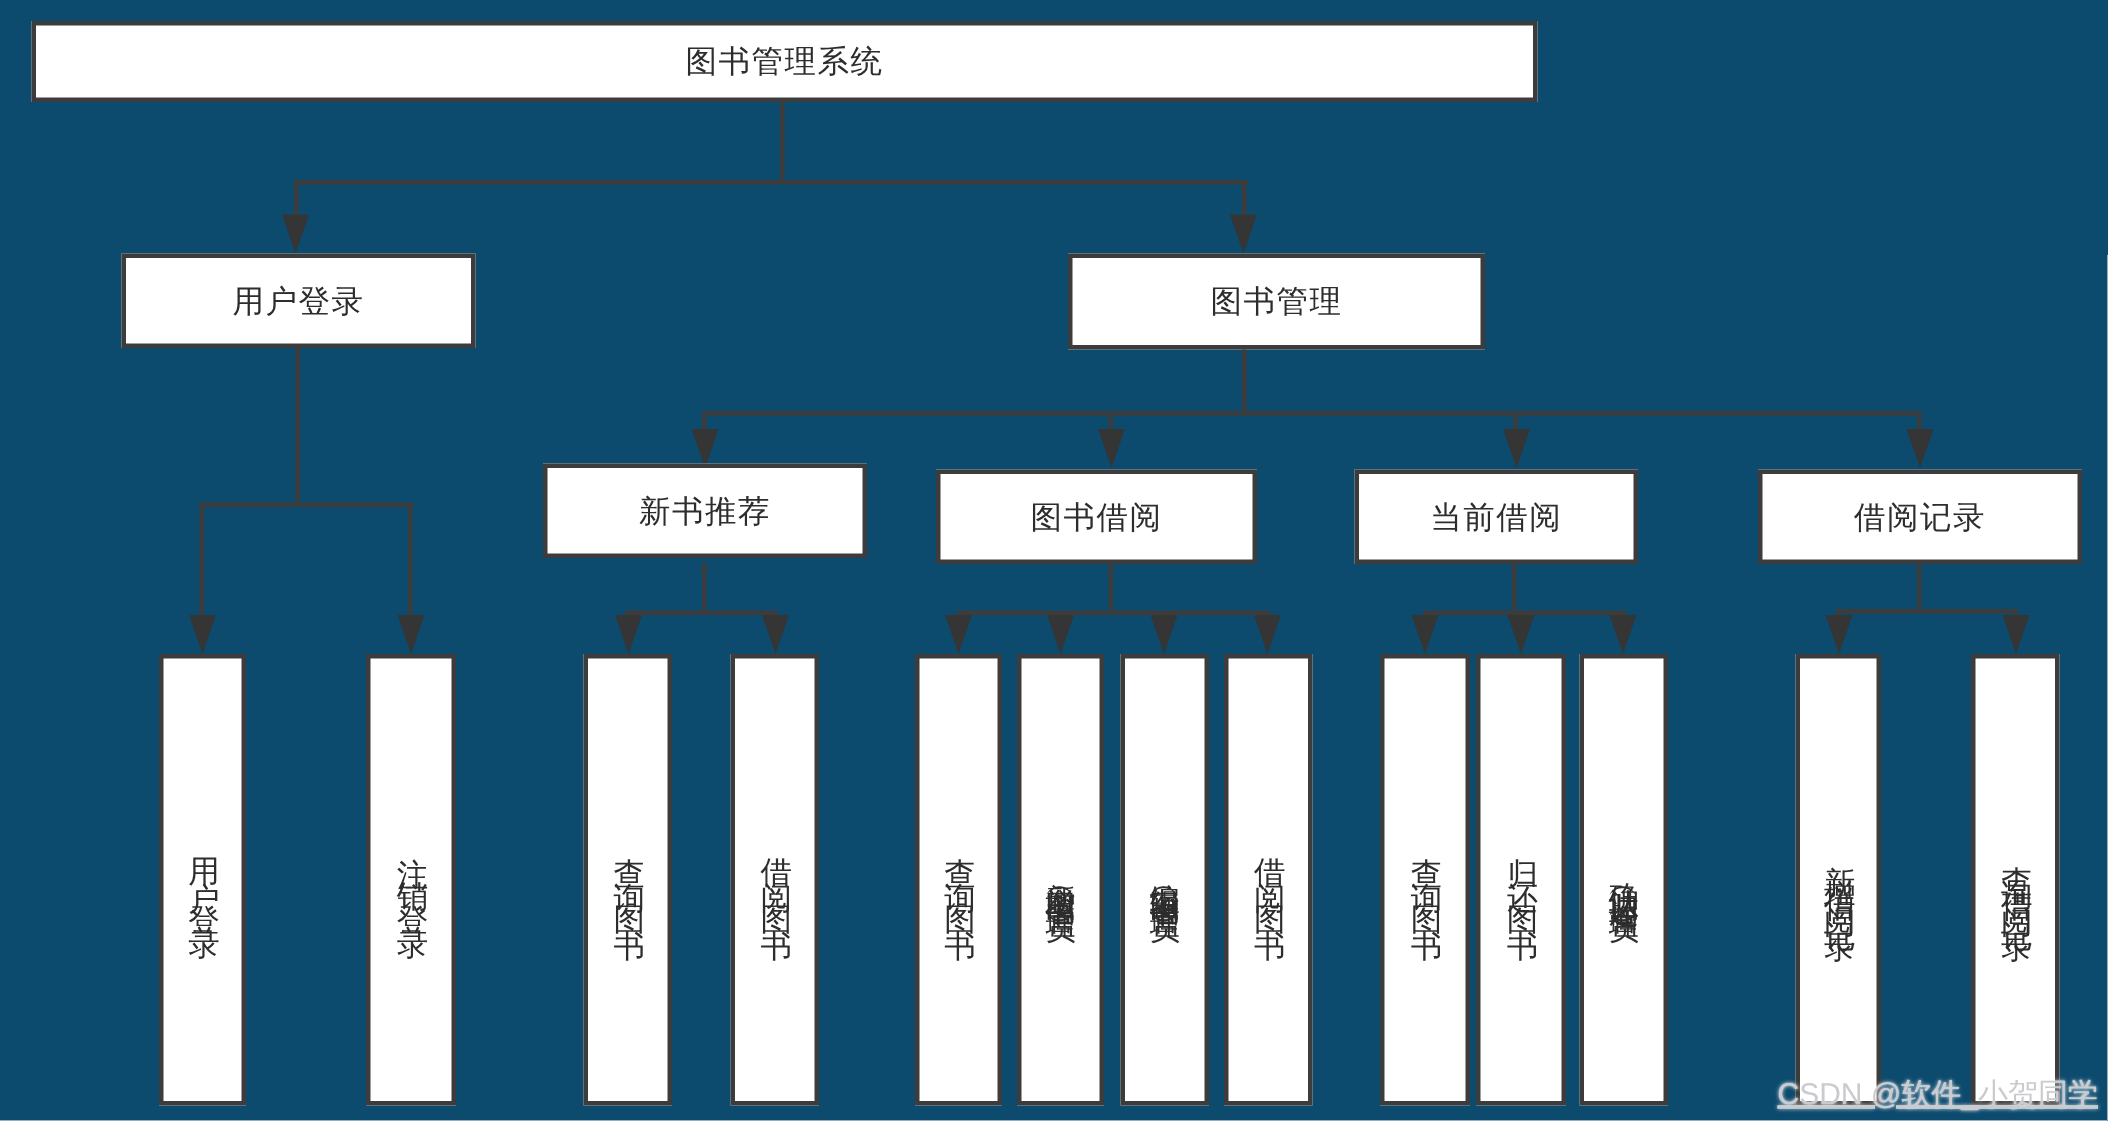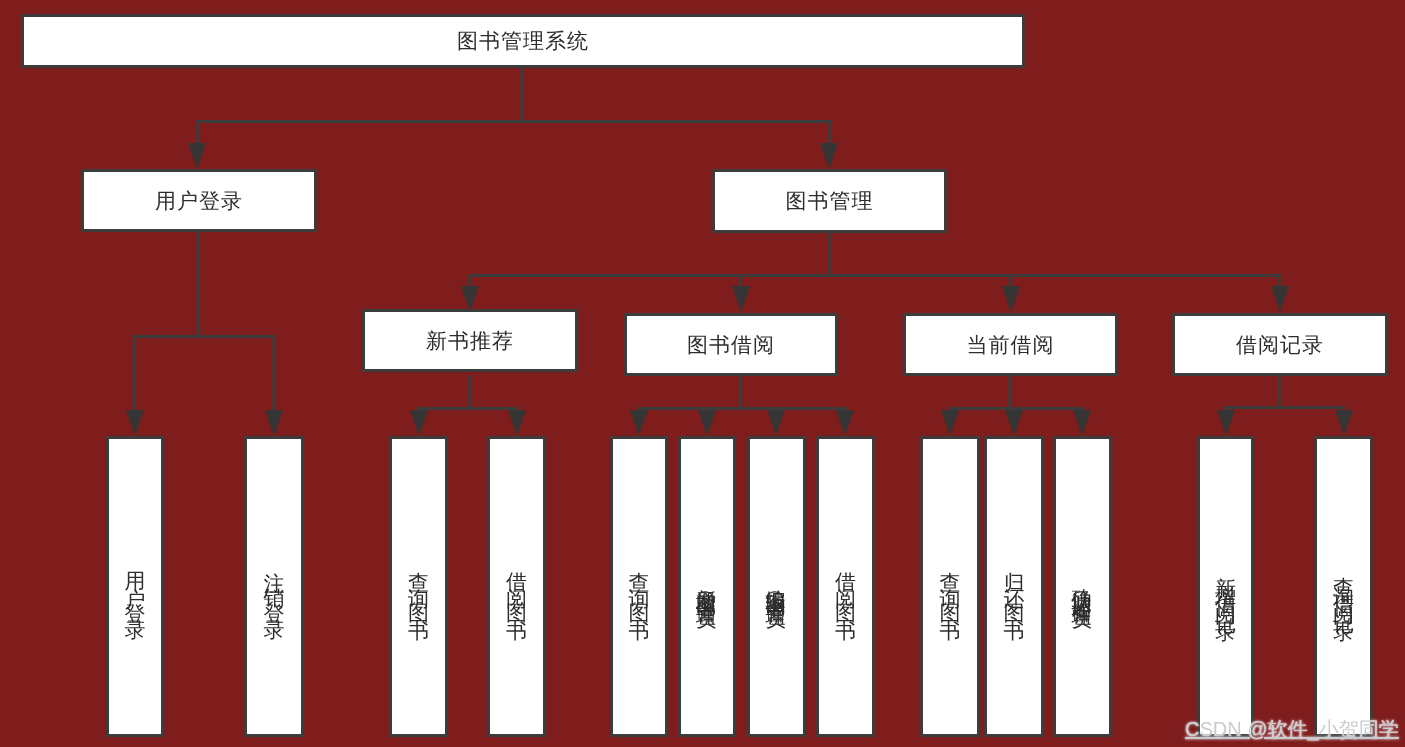--- a/index.html
+++ b/index.html
@@ -1,18 +1,18 @@
 <!DOCTYPE html>
 <html><head>
 <meta charset="utf-8">
 <style>
   html,body { margin:0; padding:0; background:#ffffff; }
   body { font-family:"Liberation Sans", sans-serif; }
   #canvas {
-    position:relative; width:1405px; height:747px; background:#7f1d1d; overflow:hidden;
+    position:relative; width:1405px; height:747px; background:#0c4a6e; overflow:hidden;
   }
   .box {
     position:absolute; box-sizing:border-box;
     border:3px solid #3c3c3c; background:#ffffff;
     display:flex; align-items:center; justify-content:center;
     font-size:21px; color:#2d2d2d; letter-spacing:1px;
   }
   .vbox span {
     writing-mode:vertical-rl; text-orientation:upright;
     white-space:nowrap; color:#2d2d2d;
@@ -47,21 +47,21 @@
   <div class="line" style="left:520px; top:68px; width:3px; height:52px;"></div>
   <div class="line" style="left:196px; top:120px; width:636px; height:3px;"></div>
   <div class="line" style="left:196px; top:120px; width:3px; height:25px;"></div>
   <div class="arrow-head" style="left:188px; top:143px;"></div>
   <div class="line" style="left:828px; top:120px; width:3px; height:25px;"></div>
   <div class="arrow-head" style="left:820px; top:143px;"></div>
 
   <div class="box" style="left:81px; top:169px; width:236px; height:63px;">
     <span>用户登录</span>
   </div>
-  <div class="box" style="left:712px; top:169px; width:235px; height:64px;">
+  <div class="box" style="left:712px; top:169px; width:278px; height:64px;">
     <span>图书管理</span>
   </div>
 
   <div class="line" style="left:197px; top:232px; width:3px; height:103px;"></div>
   <div class="line" style="left:133px; top:335px; width:143px; height:3px;"></div>
   <div class="line" style="left:133px; top:335px; width:3px; height:75px;"></div>
   <div class="arrow-head" style="left:126px; top:410px;"></div>
   <div class="line" style="left:272px; top:335px; width:3px; height:75px;"></div>
   <div class="arrow-head" style="left:265px; top:410px;"></div>
 
@@ -75,21 +75,21 @@
   <div class="arrow-head" style="left:1002px; top:286px;"></div>
   <div class="line" style="left:1278px; top:274px; width:3px; height:14px;"></div>
   <div class="arrow-head" style="left:1271px; top:286px;"></div>
 
   <div class="box" style="left:362px; top:309px; width:216px; height:63px;font-family:Liberation Mono, monospace;">
     <span>新书推荐</span>
   </div>
   <div class="box" style="left:624px; top:313px; width:214px; height:63px;">
     <span>图书借阅</span>
   </div>
-  <div class="box" style="left:903px; top:313px; width:215px; height:63px;">
+  <div class="box" style="left:903px; top:313px; width:189px; height:63px;">
     <span>当前借阅</span>
   </div>
   <div class="box" style="left:1172px; top:313px; width:216px; height:63px;">
     <span>借阅记录</span>
   </div>
 
   <div class="line" style="left:468px; top:375px; width:3px; height:32px;"></div>
   <div class="line" style="left:417px; top:407px; width:101px; height:3px;"></div>
   <div class="line" style="left:417px; top:407px; width:3px; height:6px;"></div>
   <div class="arrow-head" style="left:410px; top:410px;"></div>

